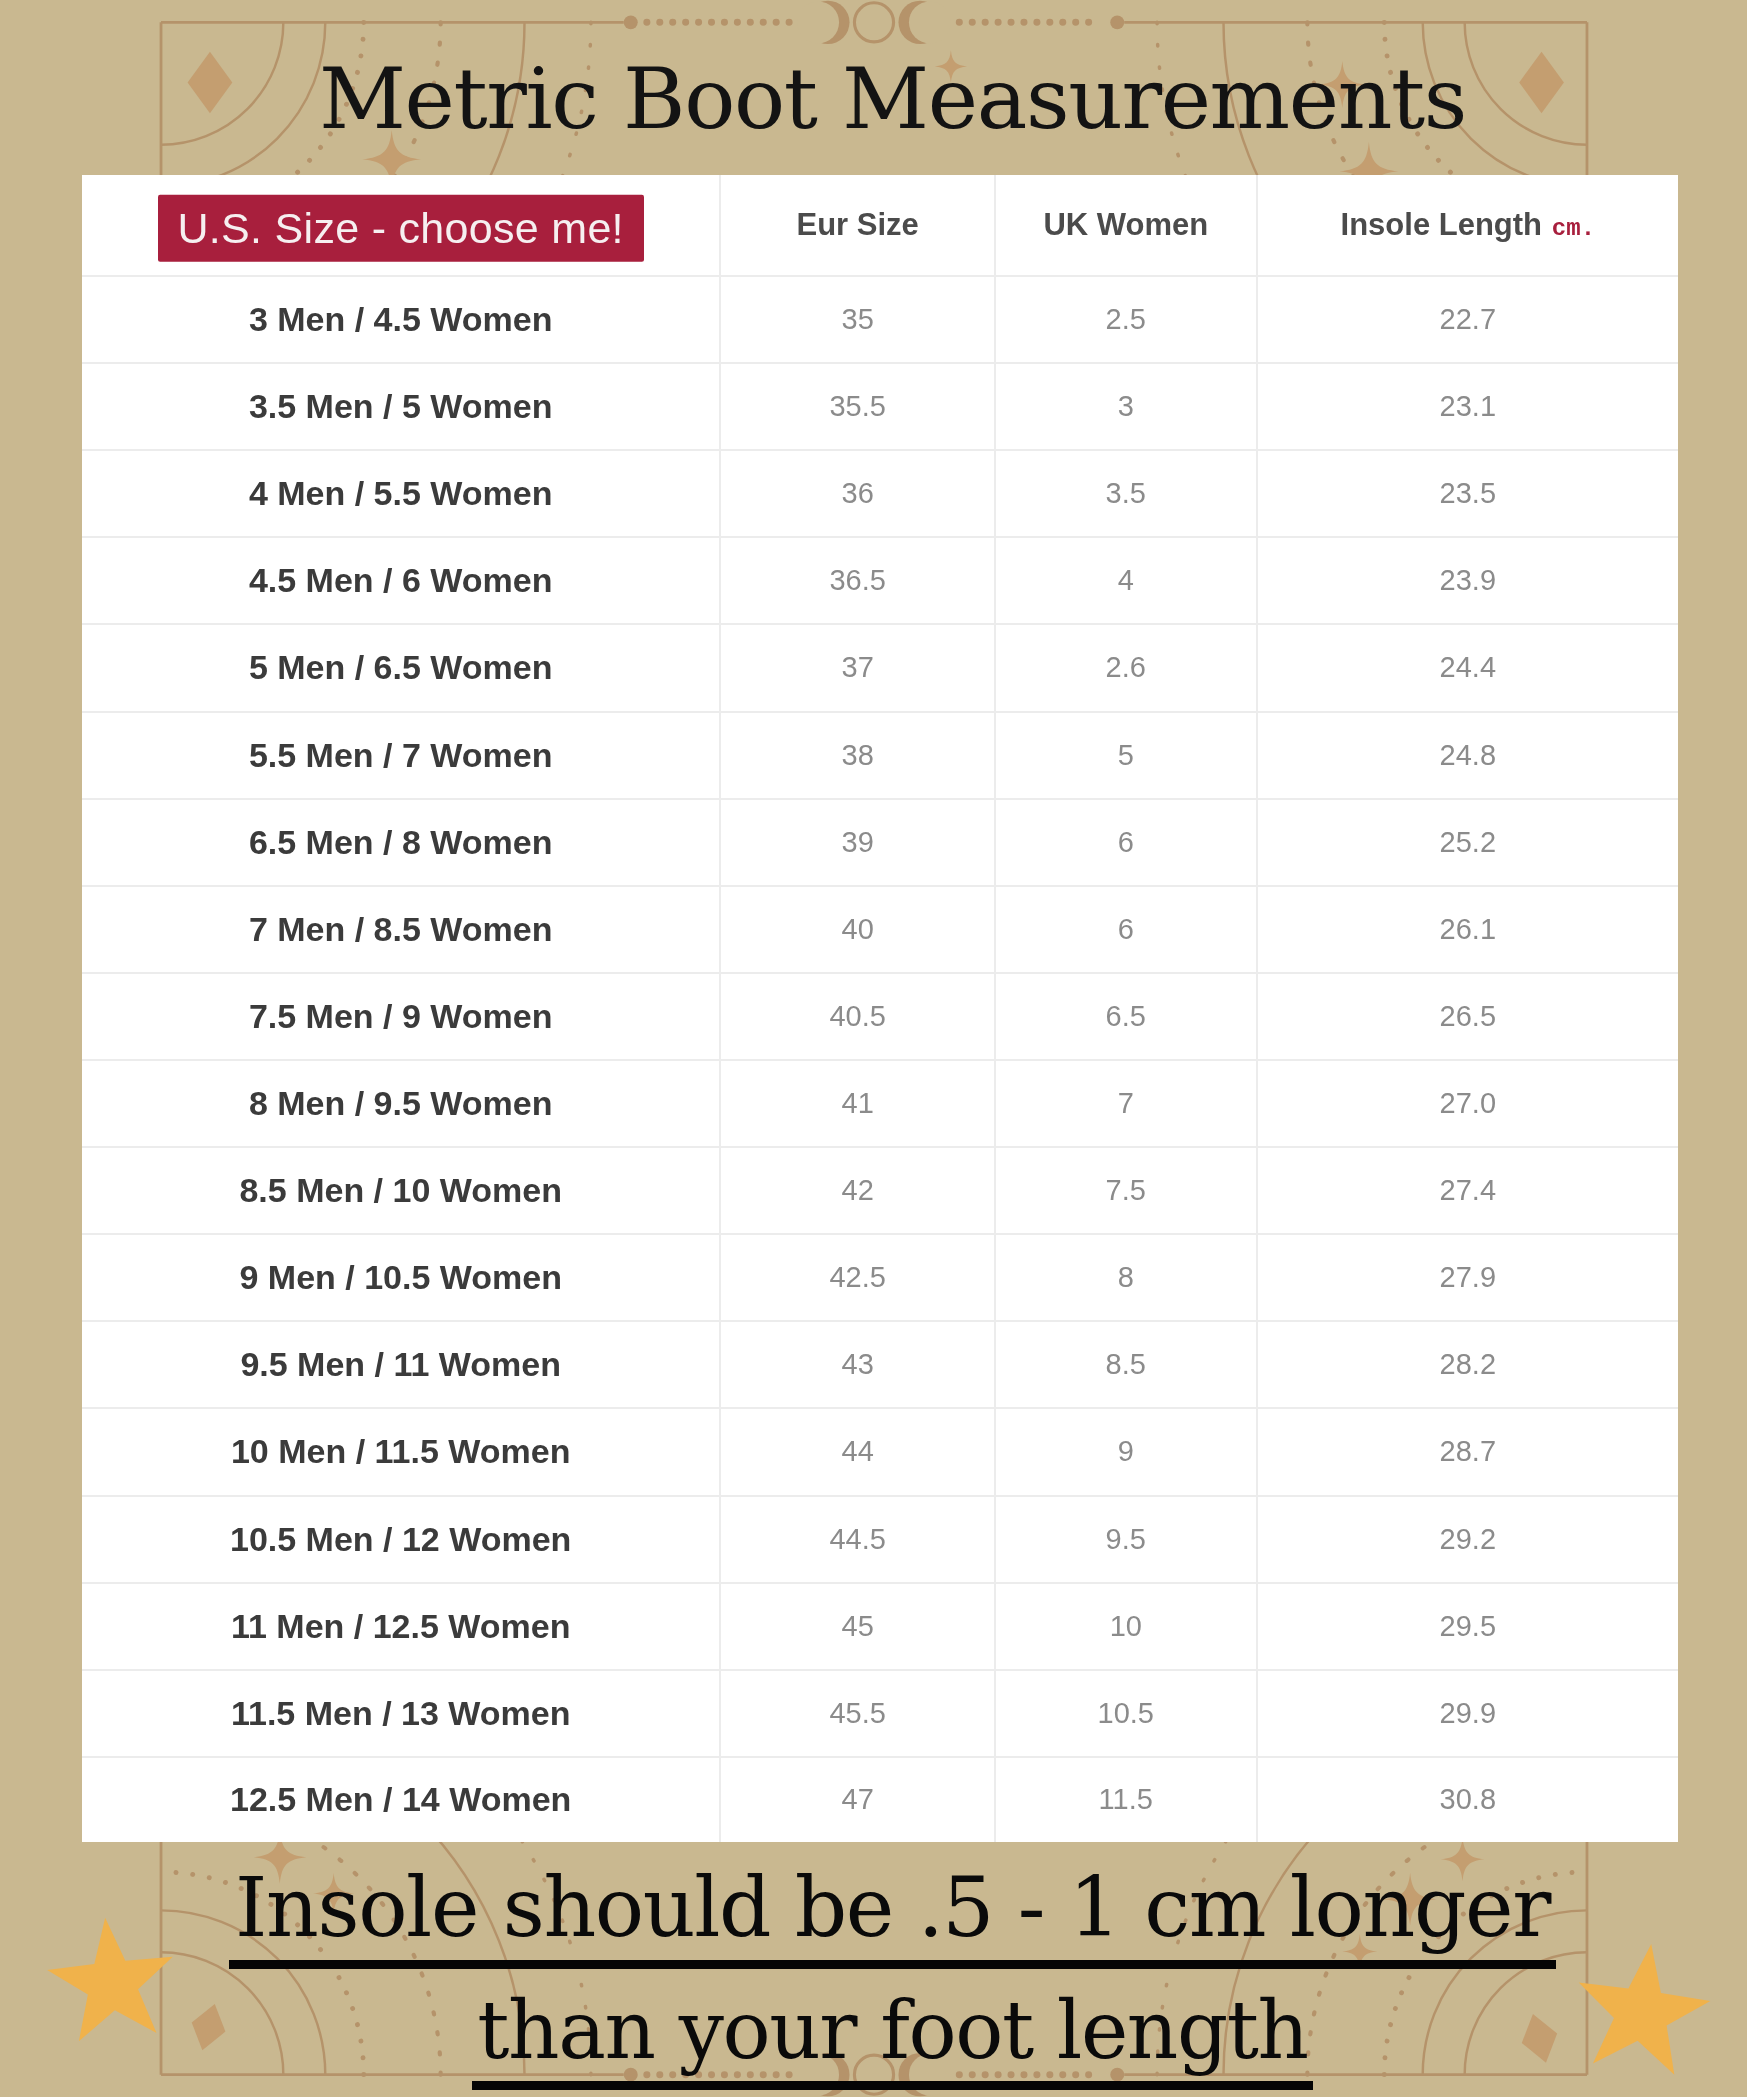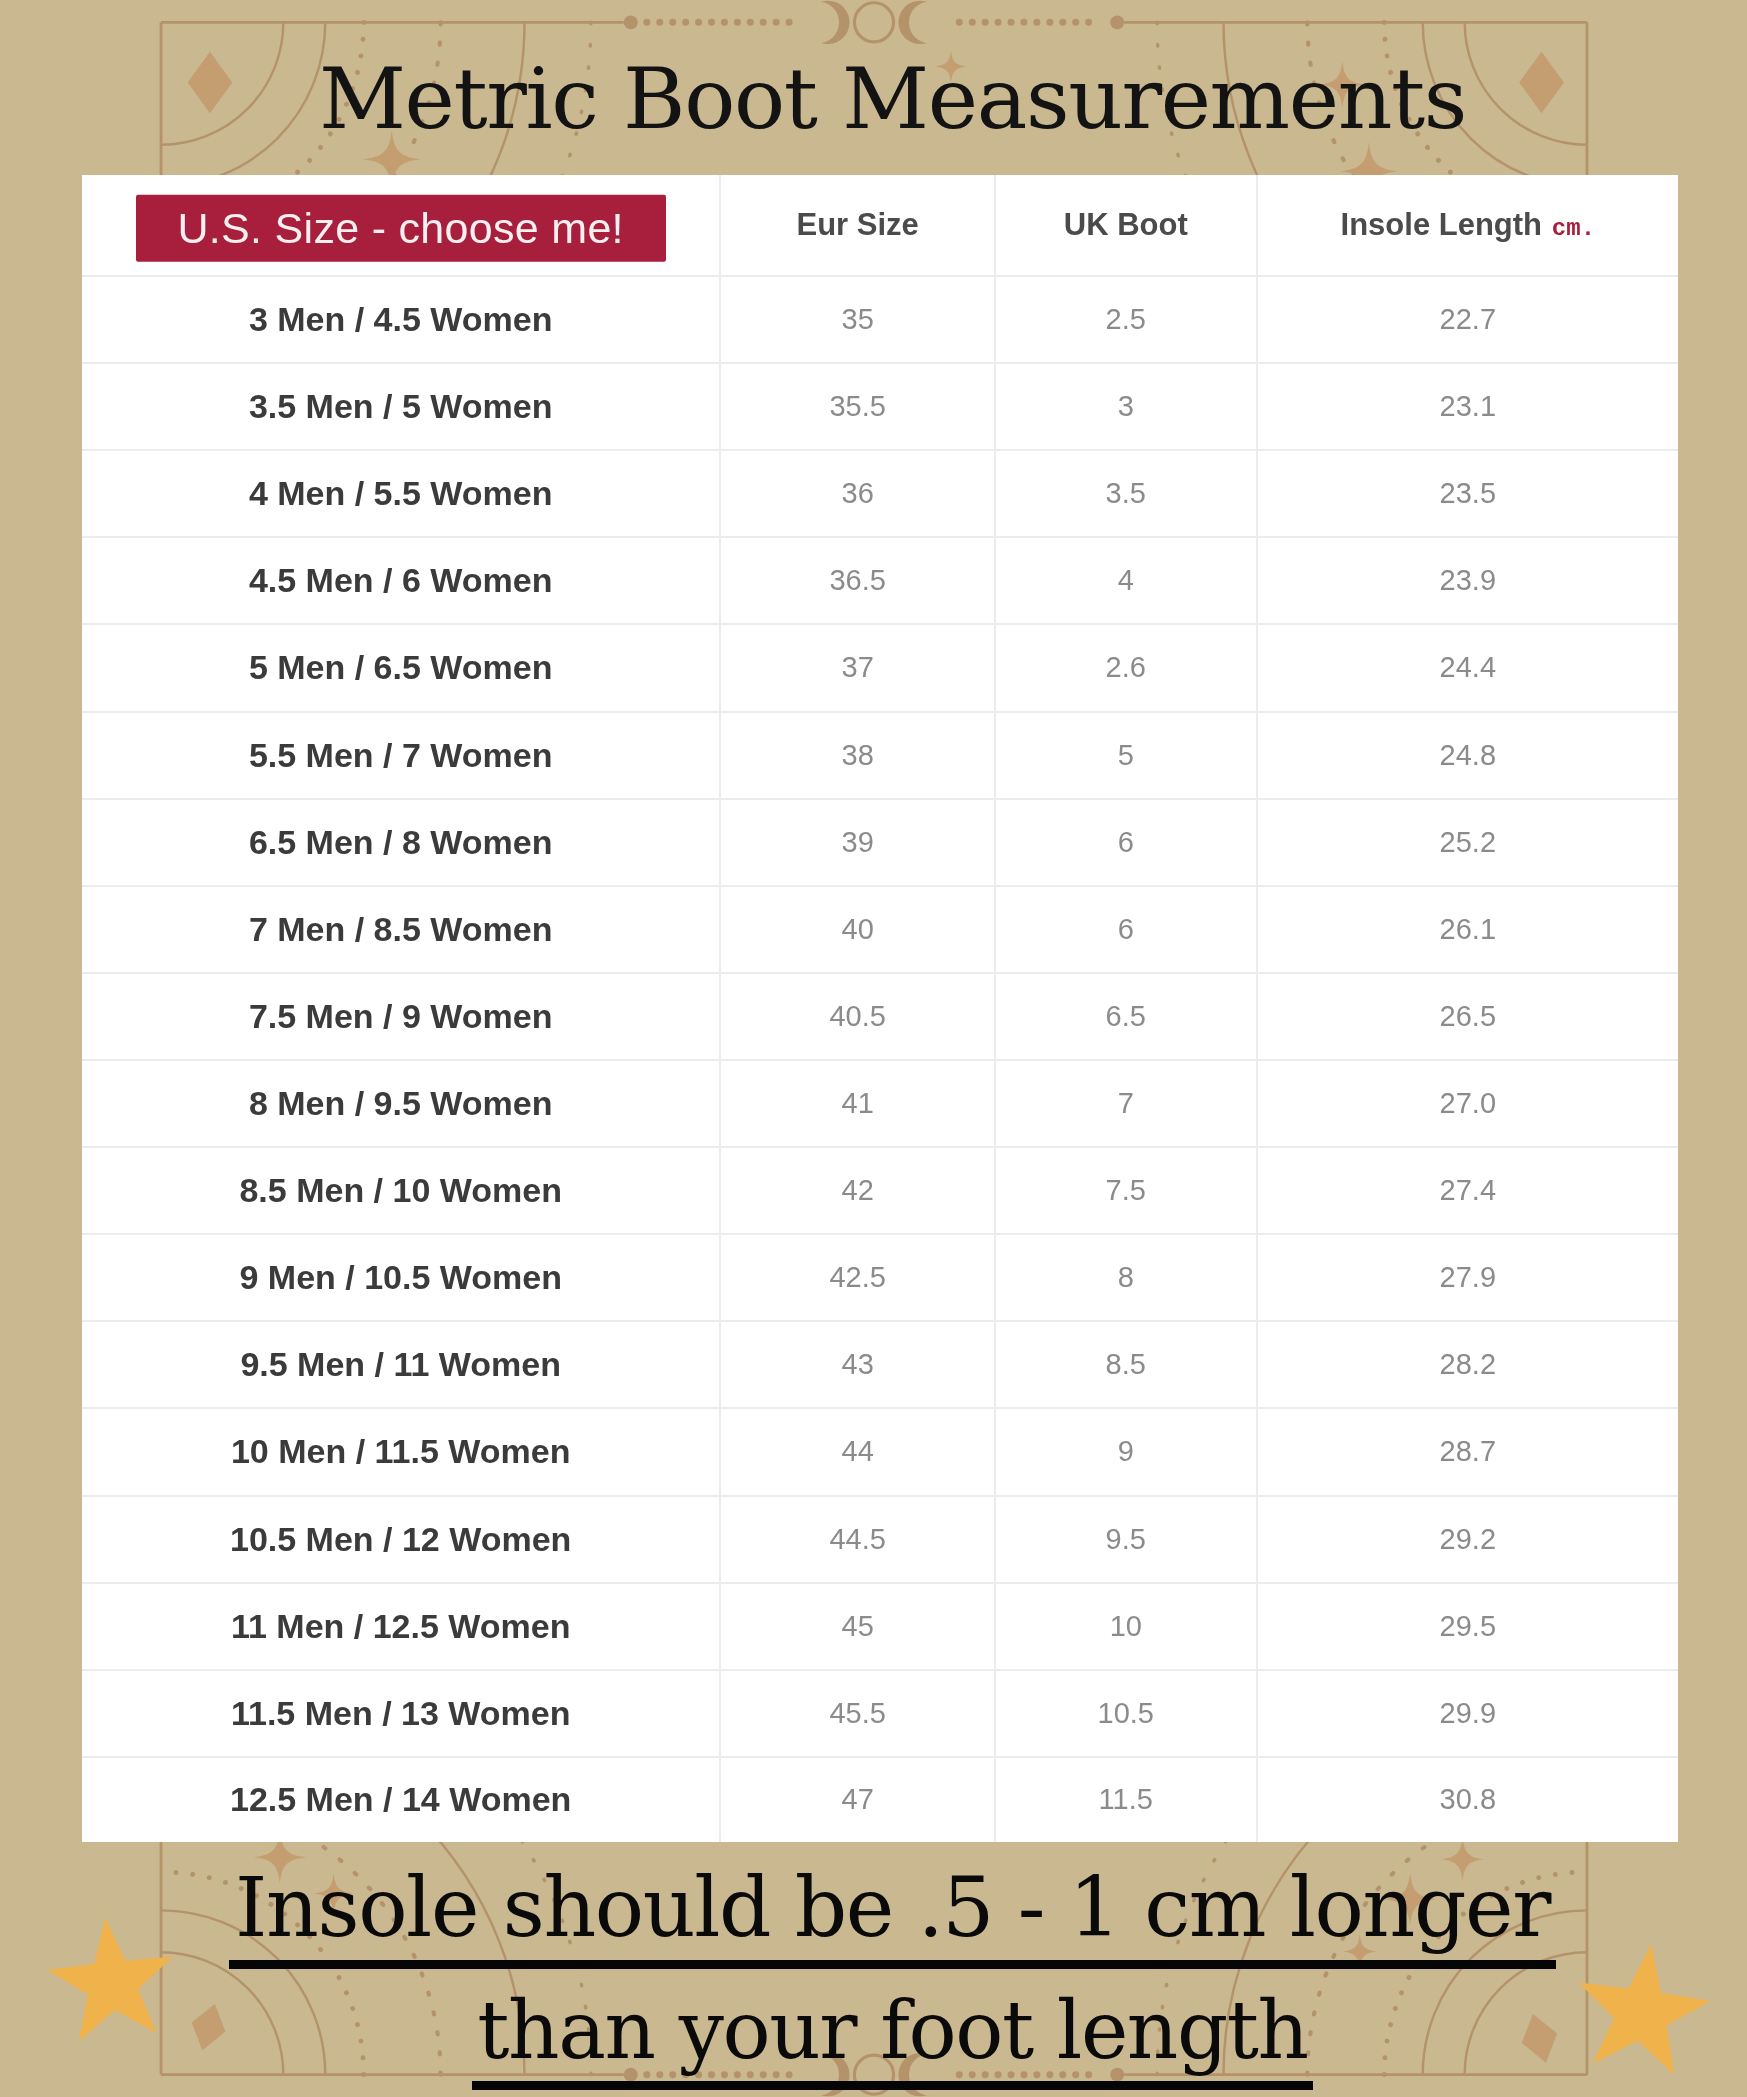--- a/index.html
+++ b/index.html
@@ -49,21 +49,21 @@
   }
   thead tr{height:101px;}
   tbody td{border-top:2.1px solid var(--grid);}
   th.hdr{
     color:#4b4b4b;font-size:31px;font-weight:bold;white-space:nowrap;
   }
   .unit{
     color:var(--red);font-size:24px;font-weight:600;margin-left:9.8px;font-family:Liberation Mono, monospace;
   }
   .badge{
-    display:inline-block;width:530px;height:67px;line-height:67px;
+    display:inline-block;width:486px;height:67px;line-height:67px;
     background:var(--red);color:#f6eff0;
     font-size:43px;font-weight:400;letter-spacing:0.3px;
     border-radius:2.1px;transform:translateY(2.8px);
     white-space:nowrap;cursor:pointer;
   }
   td.us{color:#3b3b3b;font-weight:bold;font-size:34px;white-space:nowrap;}
   td.num{color:#8b8b8b;font-size:29px;border-radius:10px;}
 
   .footer{
     position:absolute;left:0;top:1864px;width:100%;
@@ -166,21 +166,21 @@
           <col class="c2">
           <col class="c3">
           <col class="c4">
         </colgroup>
       <thead>
         <tr>
           <th>
             <span class="badge">U.S. Size - choose me!</span>
           </th>
           <th class="hdr">Eur Size</th>
-          <th class="hdr">UK Boot</th>
+          <th class="hdr">UK Women</th>
           <th class="hdr">
             <span>Insole Length</span><span class="unit">cm.</span>
           </th>
         </tr>
       </thead>
       <tbody>
         <tr>
             <td class="us">3 Men / 4.5 Women</td>
             <td class="num">35</td>
             <td class="num">2.5</td>

